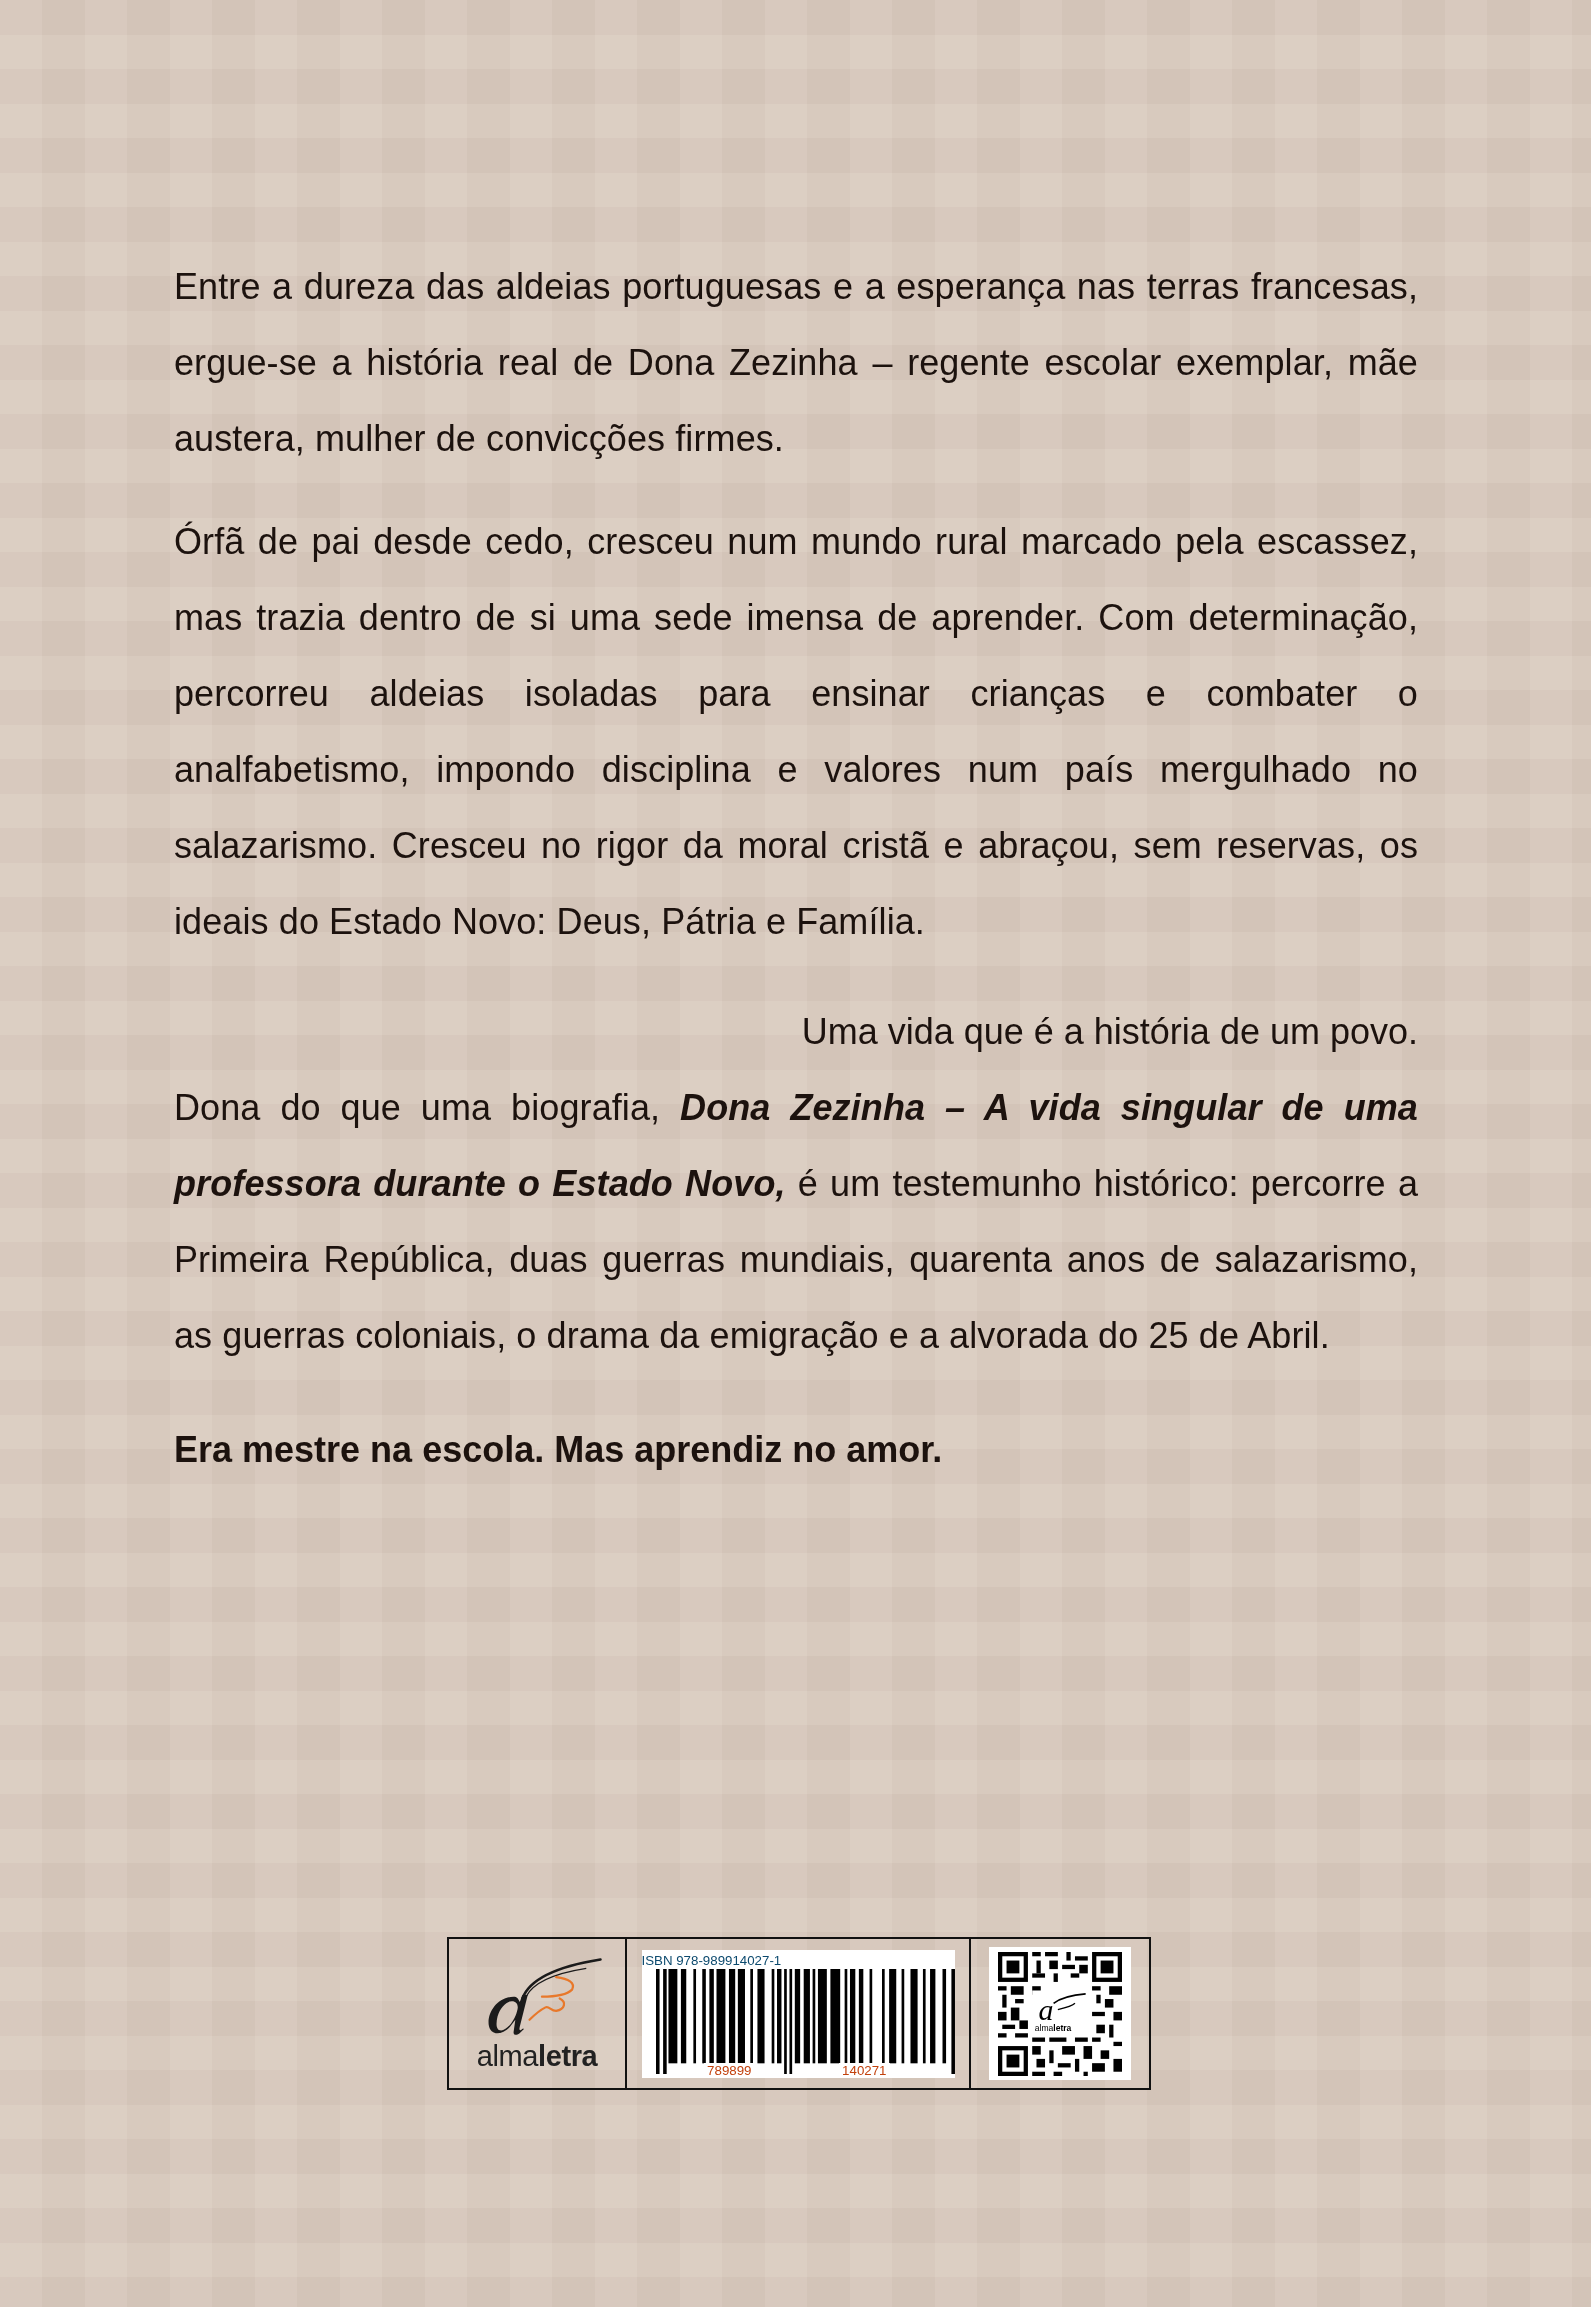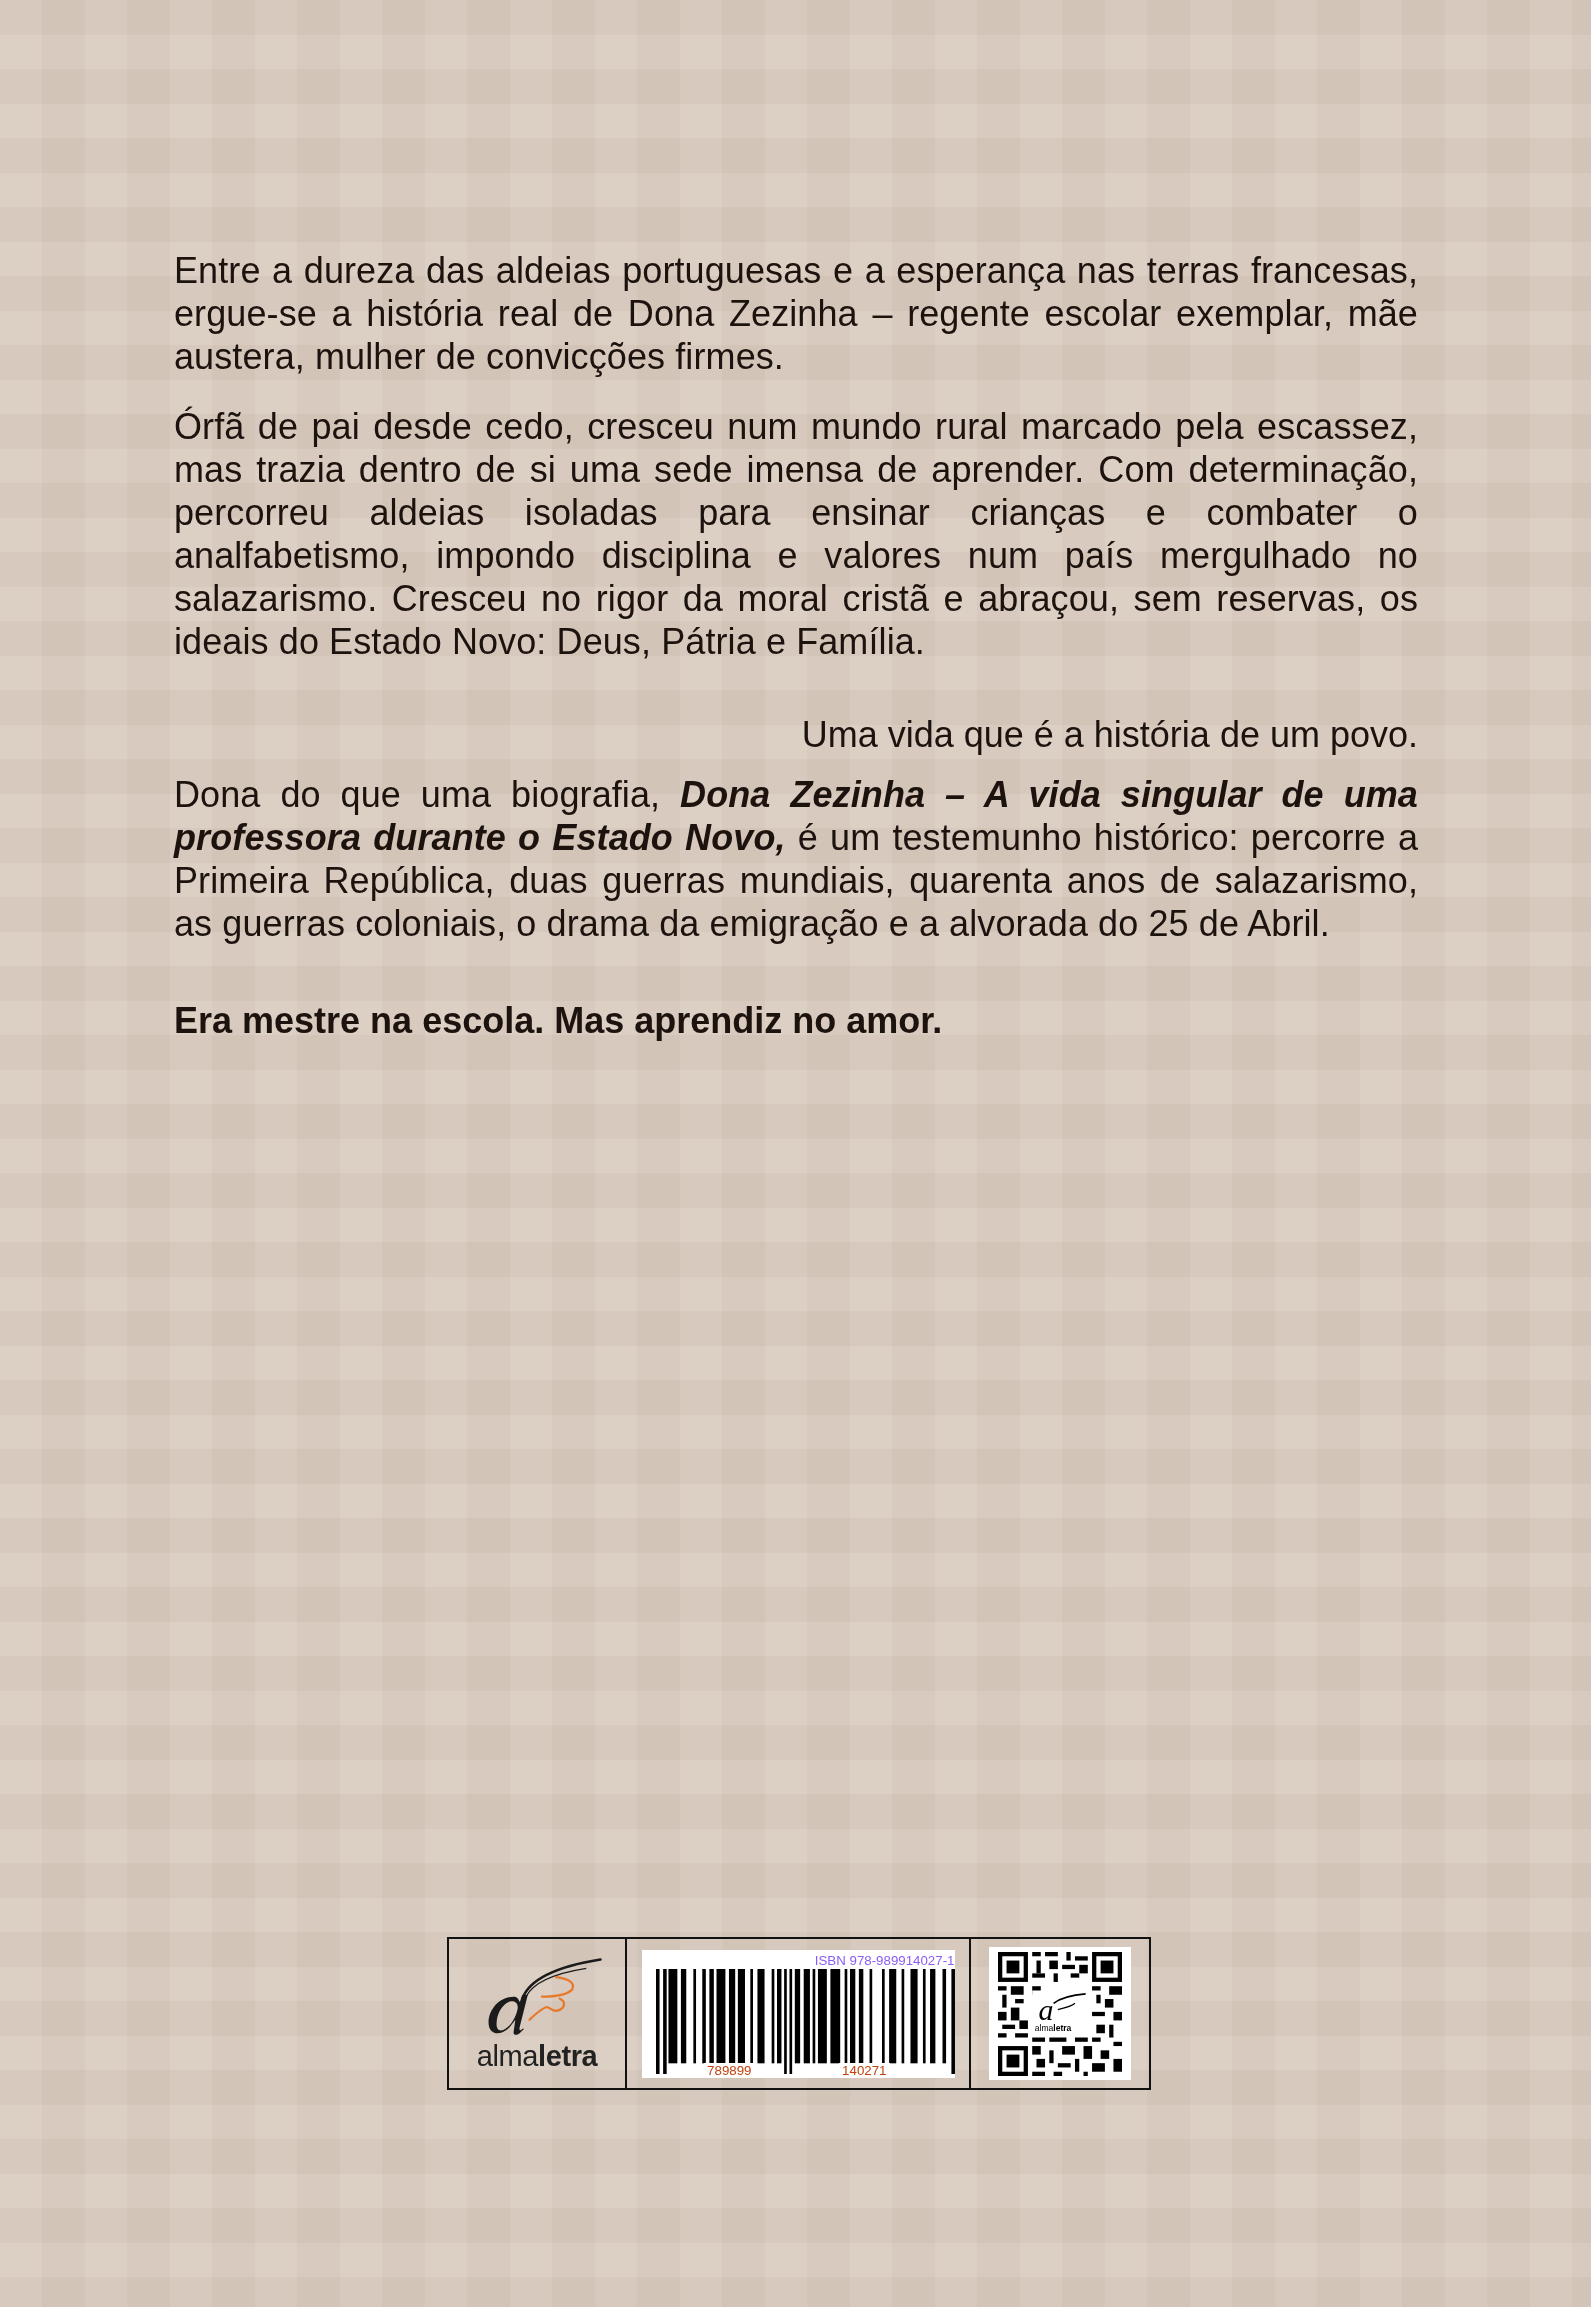--- a/index.html
+++ b/index.html
@@ -17,21 +17,21 @@
       color: #1c120e;
     }
     .page {
       position: absolute;
       left: 174px;
       top: 249px;
       width: 1244px;
     }
     .para {
       font-size: 36px;
-      line-height: 43px;
+      line-height: 76px;
       text-align: justify;
       margin: 0 0 27px 0;
       letter-spacing: 0.1px;
     }
     .para.last-in-group { margin-bottom: 0; }
     .heading {
       font-size: 36px;
       font-weight: normal;
       line-height: 55px;
       margin: 44px 0 10.7px 0;
@@ -81,23 +81,23 @@
     .barcode-white {
       width: 313px;
       height: 128px;
       background: #fff;
       position: relative;
     }
     .isbn-text {
       position: absolute;
       top: 3.6px;
       left: 0; right: 0;
-      text-align: right;
+      text-align: left;
       font-size: 13.3px;
-      color: #8b5cf6;
+      color: #0c4a6e;
       font-family: "Liberation Sans", sans-serif;
     }
     .bars {
       position: absolute;
       top: 19.5px;
       left: 14.2px;
       right: 0;
       height: 105px;
     }
     .bar-num {

